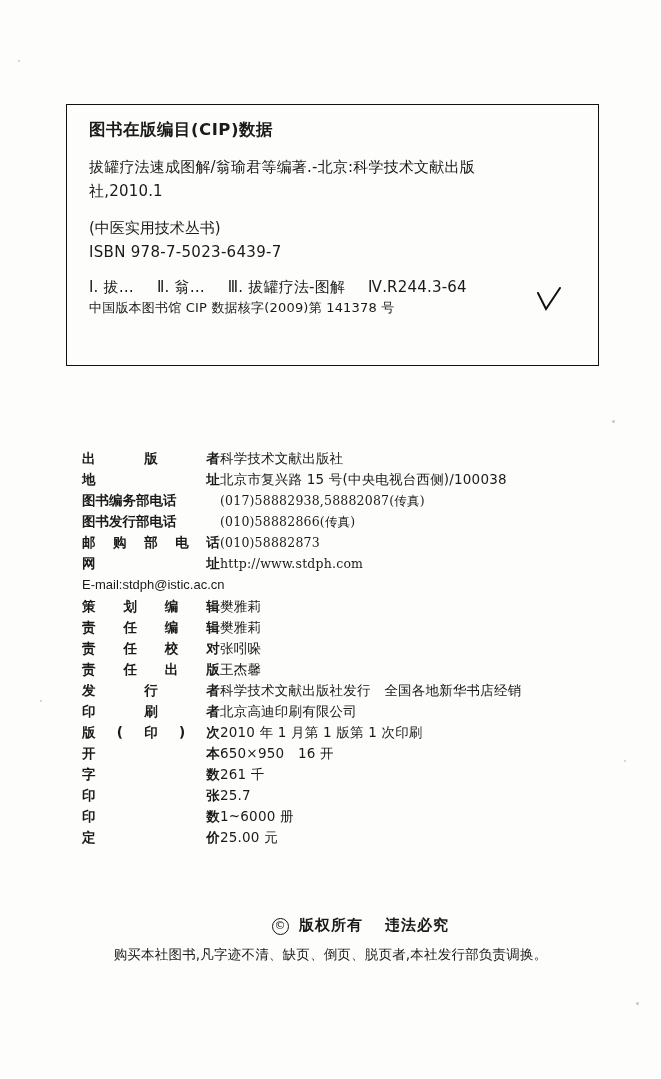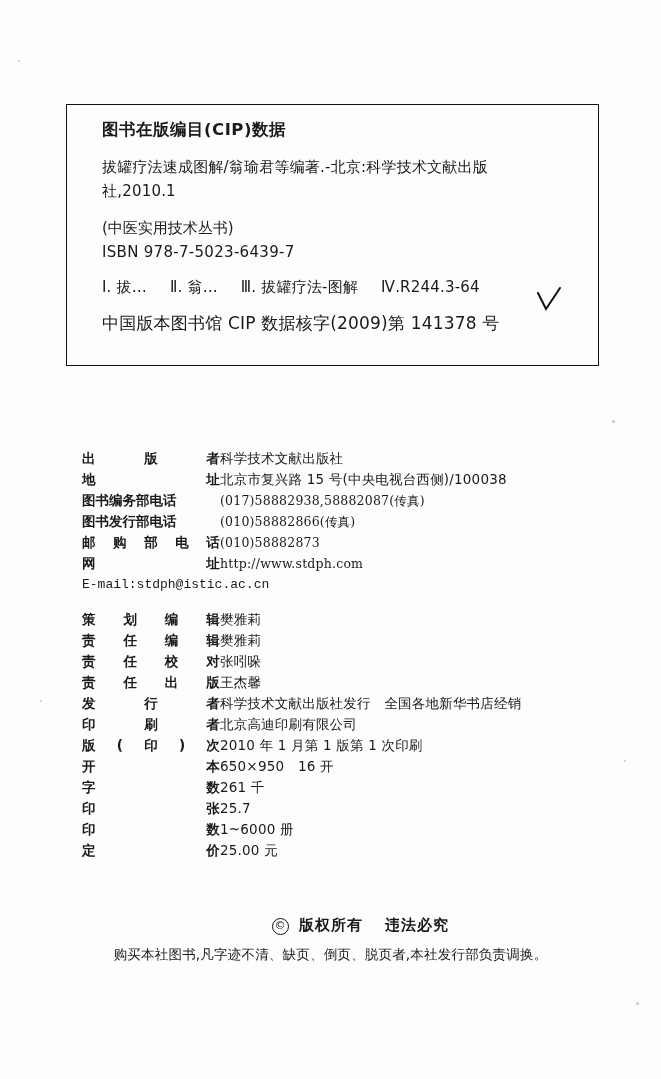--- a/index.html
+++ b/index.html
@@ -23,21 +23,21 @@
 
   
   .cip-box {
     position: absolute;
     left: 66px;
     top: 104px;
     width: 533px;
     height: 262px;
     border: 1.5px solid #111;
     box-sizing: border-box;
-    padding: 14px 16px 0 35px;
+    padding: 14px 16px 0 22px;
   }
   .cip-title {
     font-size: 16.5px;
     font-weight: bold;
     letter-spacing: 0.5px;
     margin-bottom: 14px;
   }
   .cip-line {
     font-size: 15px;
     line-height: 1.62;
@@ -54,22 +54,22 @@
     letter-spacing: 0.3px;
   }
   .cip-class {
     font-size: 15px;
     margin-top: 14px;
     letter-spacing: 0.2px;
     white-space: nowrap;
   }
   .cip-class .seg { margin-right: 18px; }
   .cip-final {
-    font-size: 17px;
-    margin-top: 15px;
+    font-size: 13px;
+    margin-top: 2px;
     letter-spacing: 0.2px;
   }
   .tick {
     position: absolute;
     right: 36px;
     top: 182px;
     width: 26px;
     height: 26px;
   }
   .tick svg { display: block; }
@@ -107,23 +107,23 @@
   .row .val {
     flex: 1;
     font-size: 13.5px;
     letter-spacing: 0.2px;
   }
   .row .val.mono {
     font-family: "DejaVu Serif", "Liberation Serif", serif;
     font-size: 12.5px;
   }
   .email-row {
-    margin-bottom: 22px;
+    margin-bottom: 9px;
     font-size: 13px;
-    font-family: Liberation Mono, monospace;
+    font-family: Liberation Sans, sans-serif;
   }
 
   
   .copyright {
     position: absolute;
     left: 16px;
     right: 0;
     top: 916px;
     text-align: center;
     font-size: 15px;

